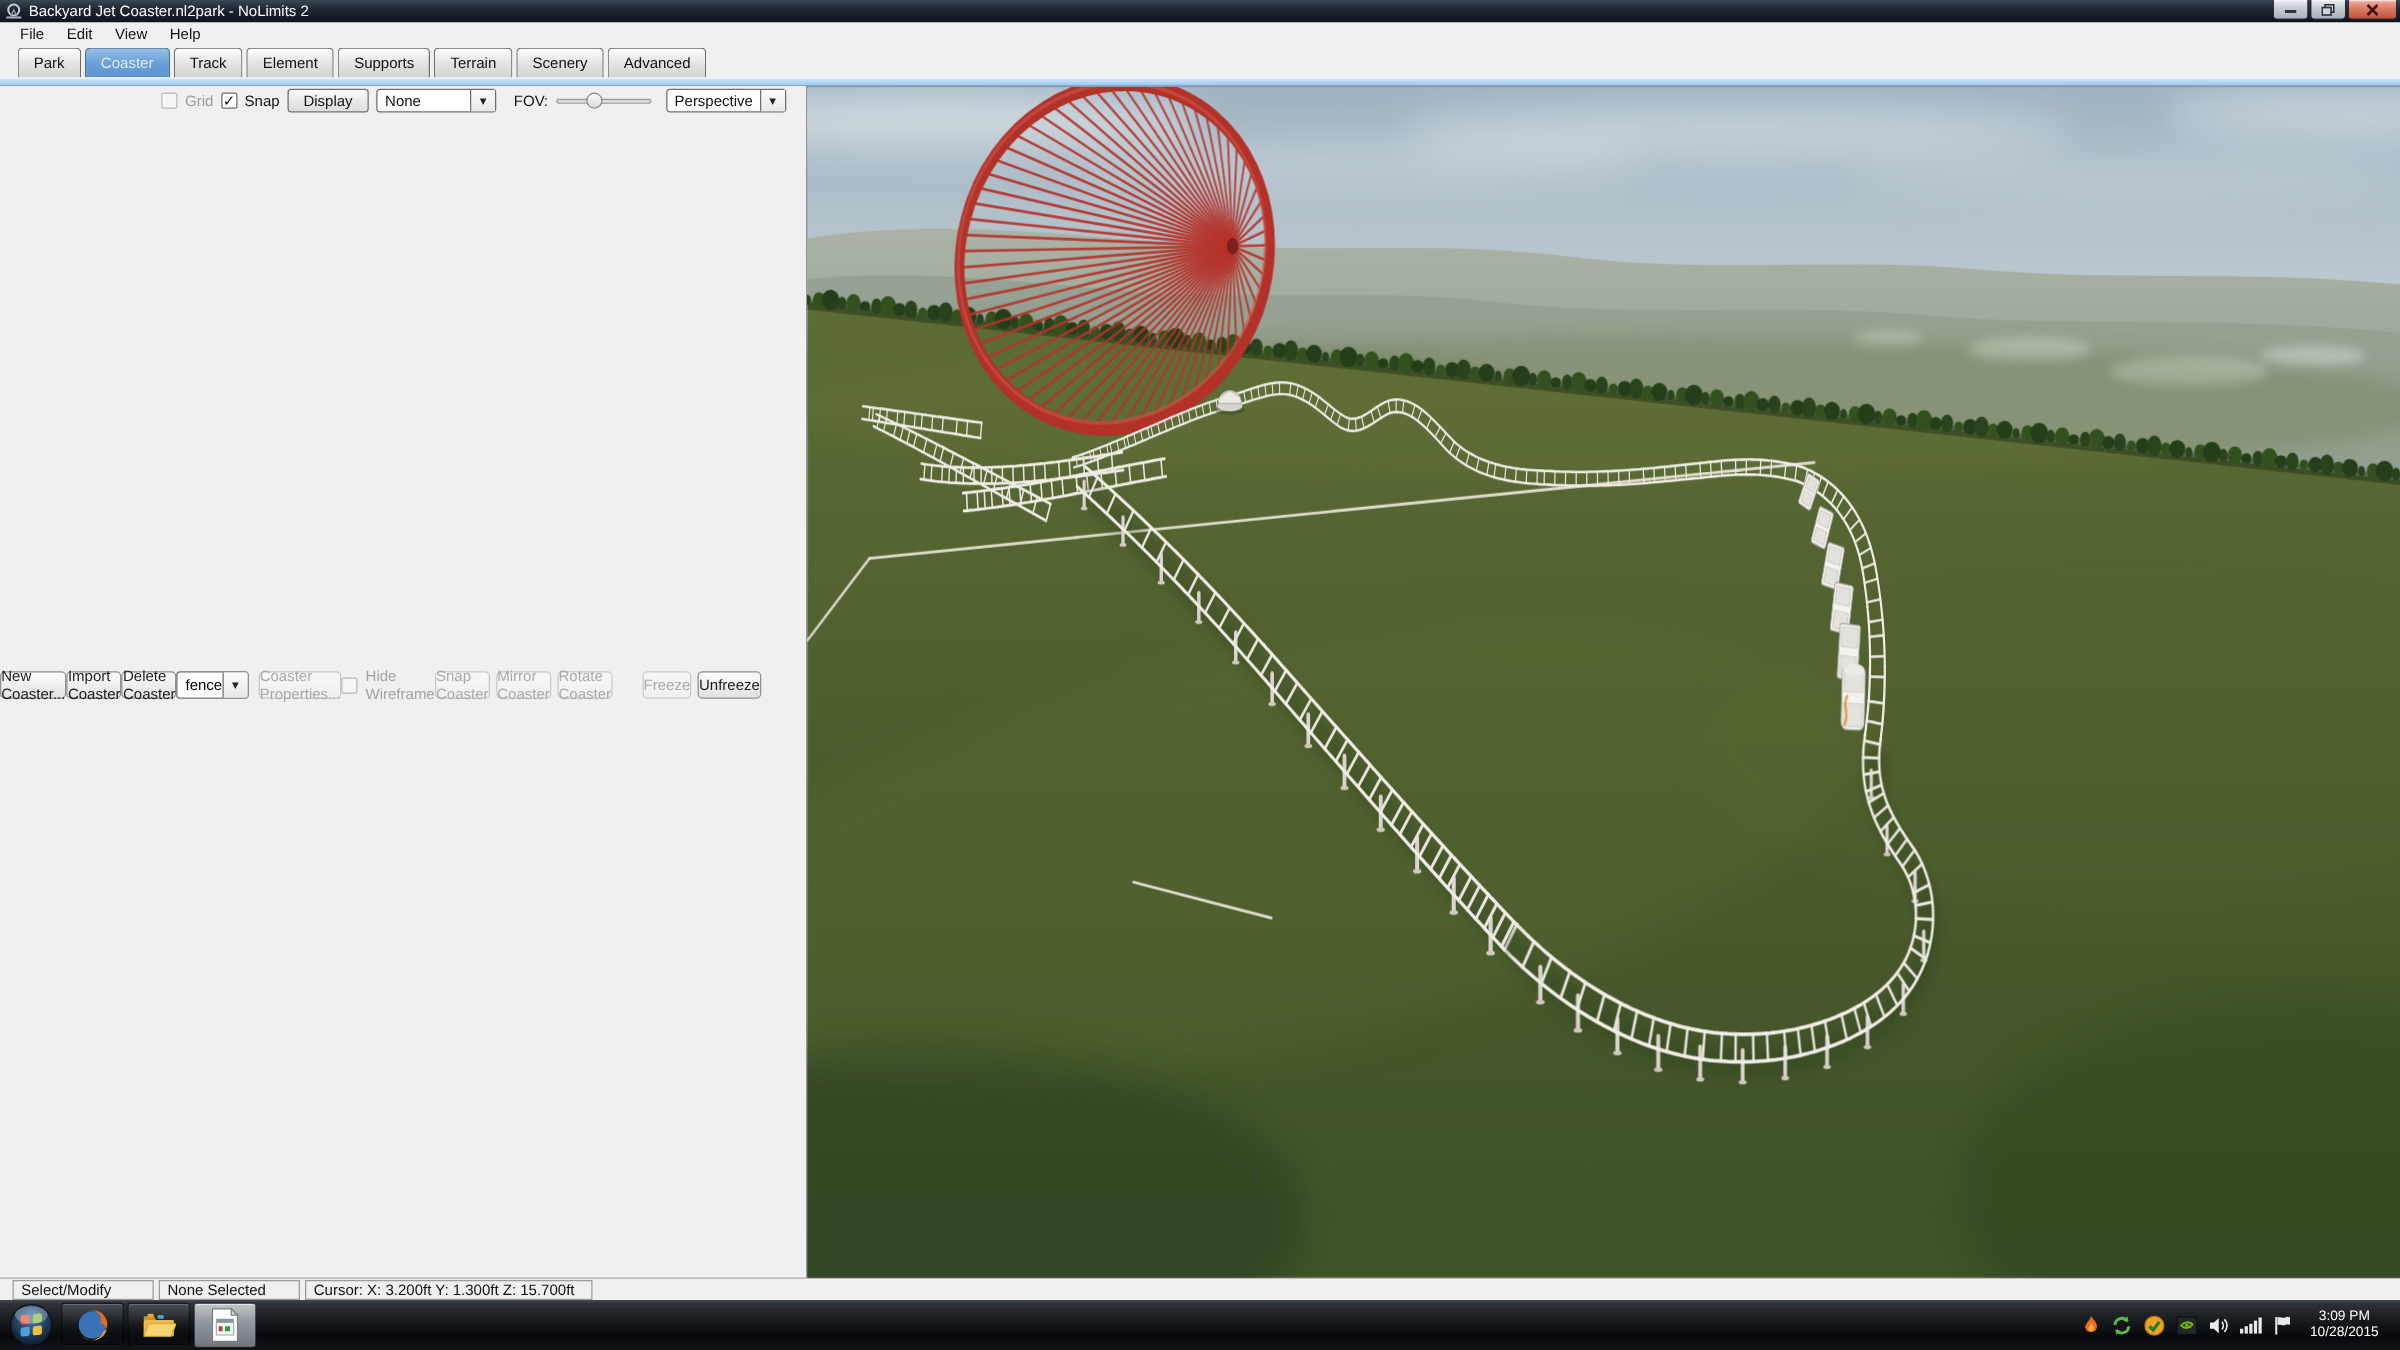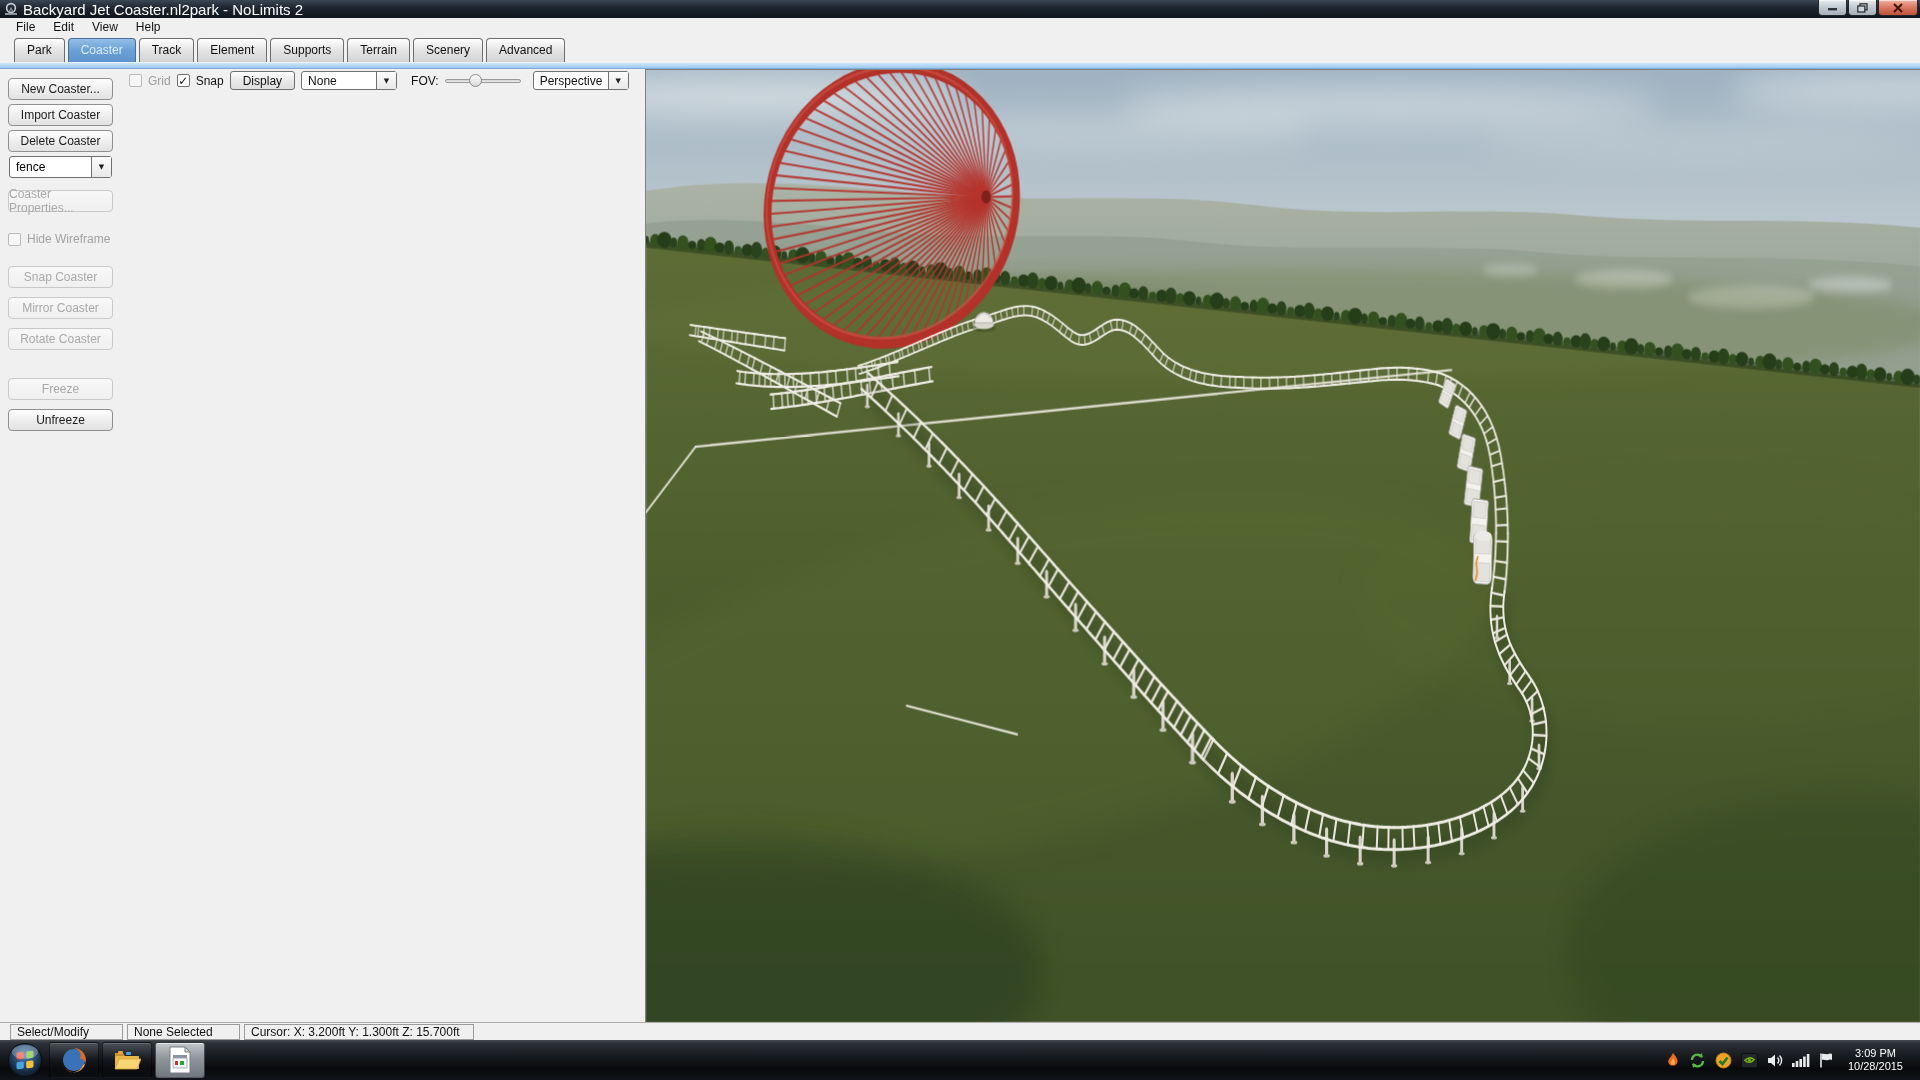--- a/index.html
+++ b/index.html
@@ -1,42 +1,42 @@
 <!DOCTYPE html>
 <html><head>
 <meta charset="utf-8">
 <style>
   * { box-sizing: border-box; margin: 0; padding: 0; }
   html,body { width:1920px; height:1080px; overflow:hidden; }
   body { display:flex; flex-direction:column; font-family:"Liberation Sans", sans-serif; background:#f0f0f0; }
 
   
   .titlebar { height:18px; flex:0 0 18px; display:flex; align-items:center; gap:5px;
-    background:linear-gradient(#3b4755,#1d2530 45%,#0f141b); color:#fff; font-size:15px; padding-left:4px; }
+    background:linear-gradient(#3b4755,#1d2530 45%,#0f141b); color:#fff; font-size:12px; padding-left:4px; }
   .titlebar .ticon { width:14px; height:14px; display:flex; align-items:center; }
   .win-controls { margin-left:auto; display:flex; align-self:flex-start; padding-right:2px; }
   .wbtn { width:29px; height:16px; margin-left:1px; border:1px solid #23282d; border-top:none;
     border-radius:0 0 4px 4px; background:linear-gradient(#eaeef2,#c4cbd2 45%,#a7b0b9);
     box-shadow:inset 0 1px 0 rgba(255,255,255,.6); display:flex; align-items:center; justify-content:center; }
   .wbtn.close { width:40px; background:linear-gradient(#f2b4a5,#da7c64 45%,#c1523c); }
 
   
   .menubar { height:17px; flex:0 0 17px; background:#f0f0f0; display:flex; align-items:center; font-size:12px; padding-left:7px; color:#111; }
   .menu-item { padding:1px 9px; }
 
   
   .tabbar { height:27px; flex:0 0 27px; background:#f0f0f0; display:flex; align-items:flex-end; padding:3px 0 0 14px; gap:3px; }
   .tab { padding:4px 12px 5px; font-size:12px; color:#111; border:1px solid #6e6e6e; border-bottom:none;
     border-radius:4px 4px 0 0; background:linear-gradient(#ffffff,#e6e6e6 45%,#d3d3d3); }
   .tab.selected { background:linear-gradient(#93bfe8,#6ba0d6 50%,#5e94cd); color:#dcedfc; border-color:#4a6f96; }
   .bluebar { height:7px; flex:0 0 7px; background:linear-gradient(#cfe6fa,#9cc9ef); border-top:1px solid #e8f2fb; border-bottom:1px solid #7fadd8; }
 
   
   .main { flex:1; display:flex; min-height:0; background:#f0f0f0; }
-  .sidebar { width:121px; flex:0 0 121px; padding-top:9px; display:flex; flex-direction:column; align-items:center; }
+  .sidebar { width:121px; flex:0 0 121px; padding-top:9px; display:flex; flex-direction:row; align-items:center; }
   .sbtn { width:105px; height:22px; flex:0 0 22px; margin-bottom:4px; border-radius:4px; border:1px solid #8f8f8f;
     background:linear-gradient(#fefefe,#ededed 55%,#e2e2e2); font-size:12px; color:#1c1c1c;
     display:flex; align-items:center; justify-content:center; }
   .sbtn.disabled { color:#a9a9a9; border-color:#c9c9c9; background:linear-gradient(#f8f8f8,#efefef); }
   .scombo { width:103px; height:22px; flex:0 0 22px; background:#fff; border:1px solid #707070; border-radius:3px;
     display:flex; align-items:center; font-size:12px; padding-left:6px; margin-bottom:4px; color:#000; }
   .arrow-box { margin-left:auto; width:20px; height:100%; border-left:1px solid #707070;
     display:flex; align-items:center; justify-content:center; font-size:7px; color:#222;
     background:linear-gradient(#fcfcfc,#e8e8e8); font-family:"DejaVu Sans",sans-serif; }
   .cbrow { display:flex; align-items:center; gap:6px; font-size:12px; width:105px; margin:16px 0 20px; }

